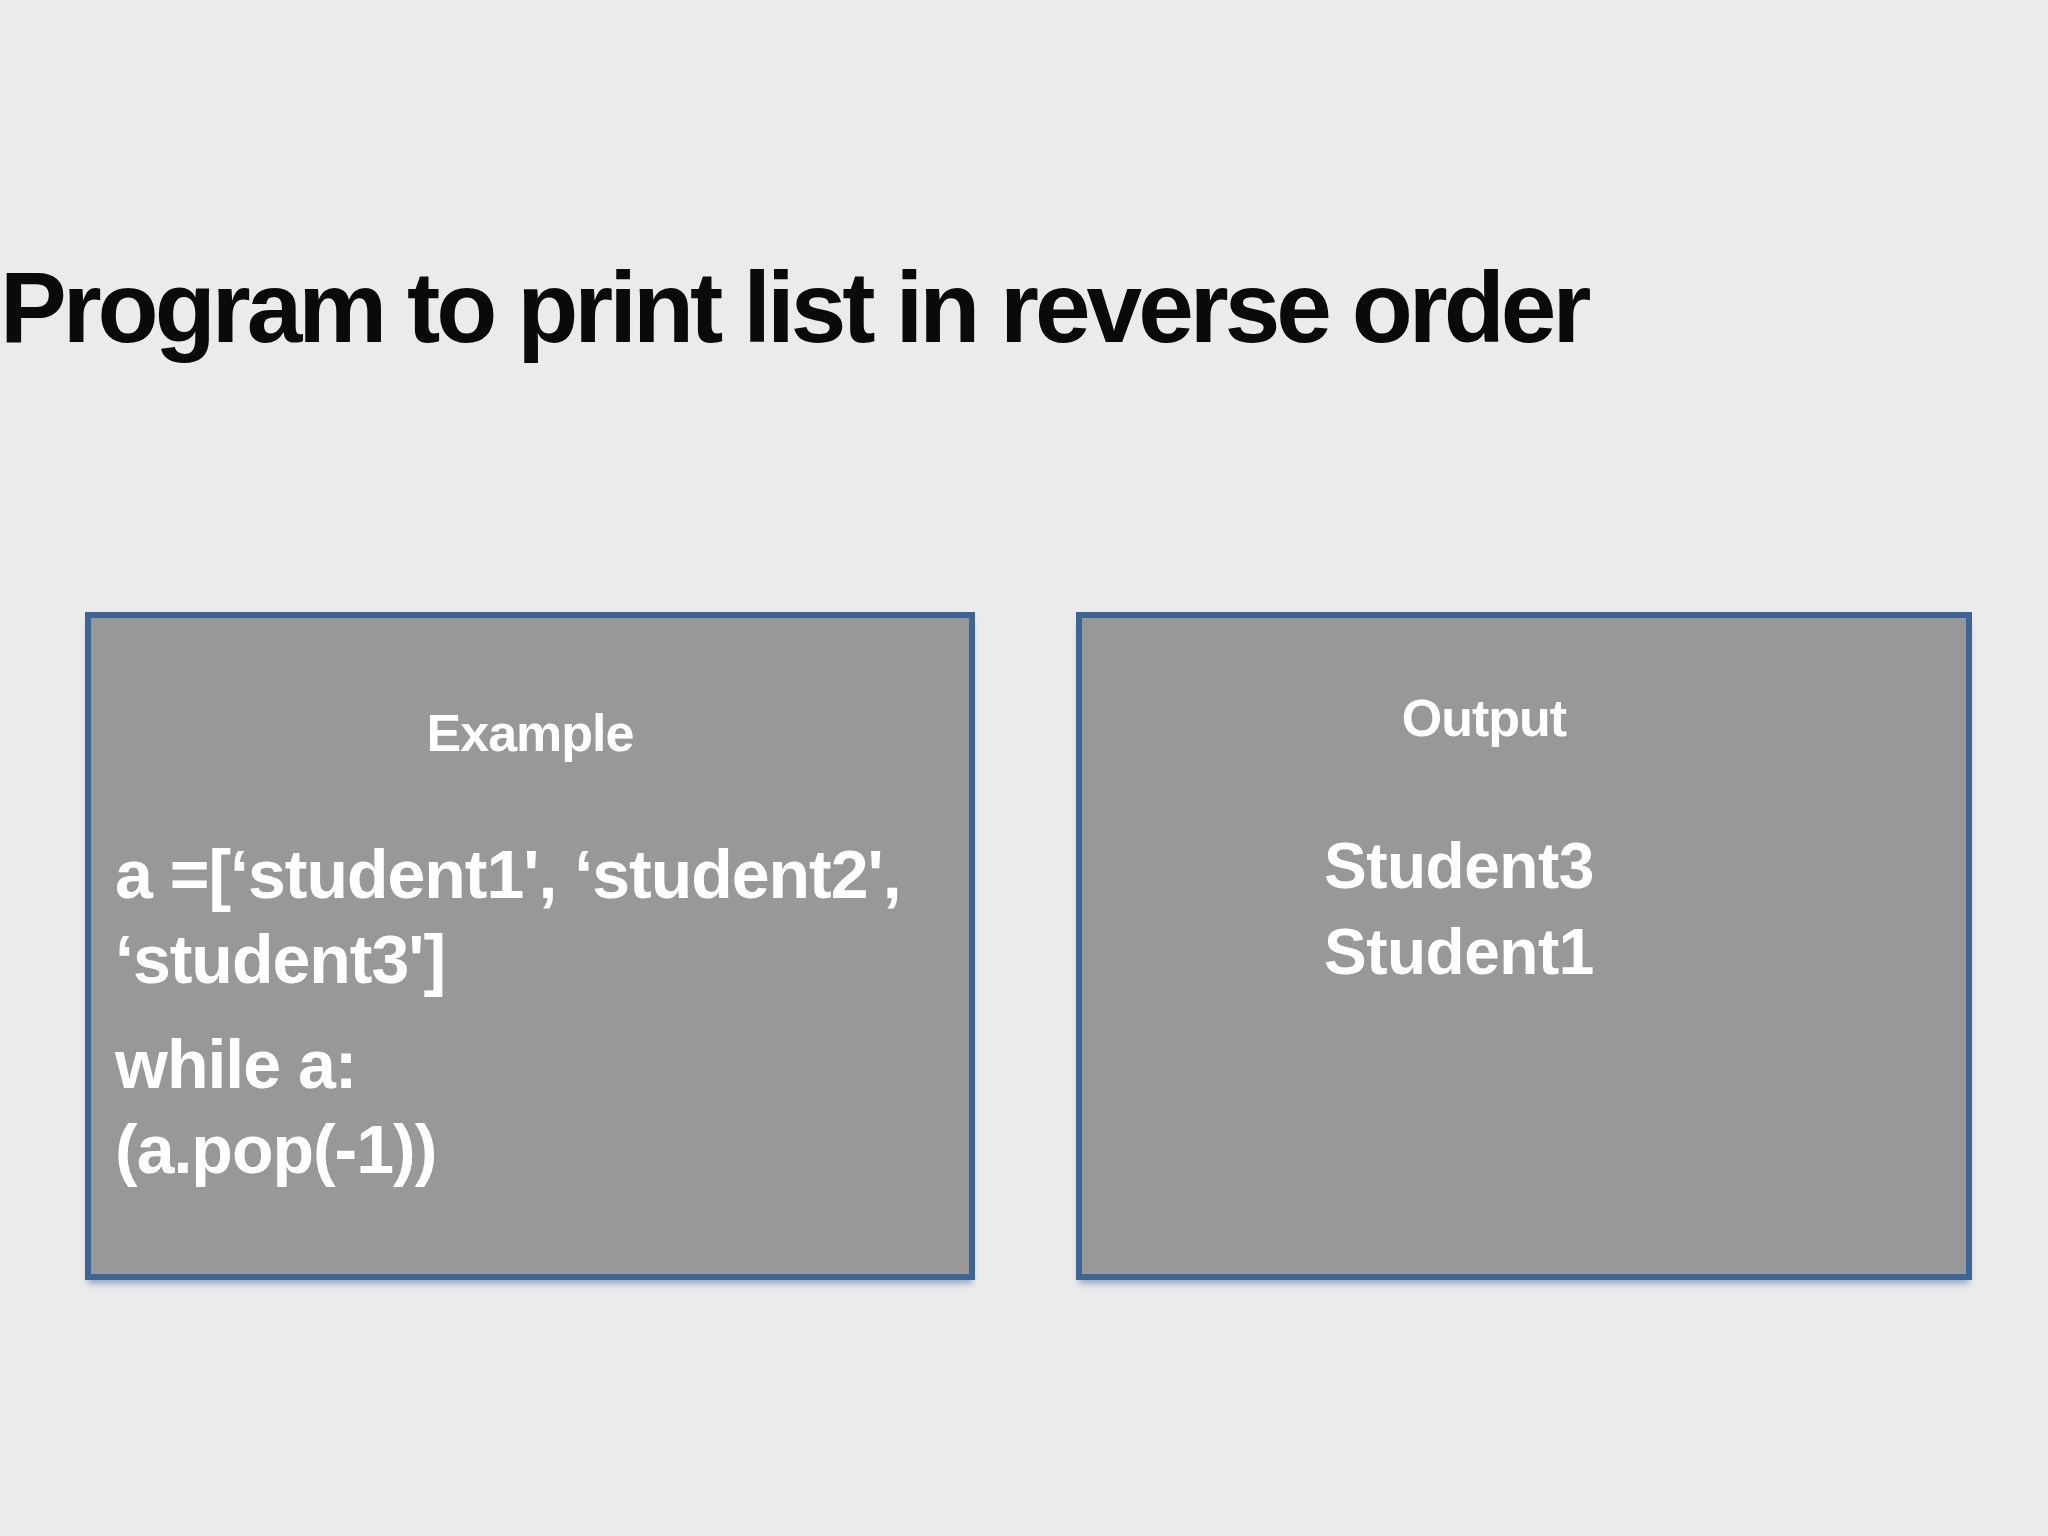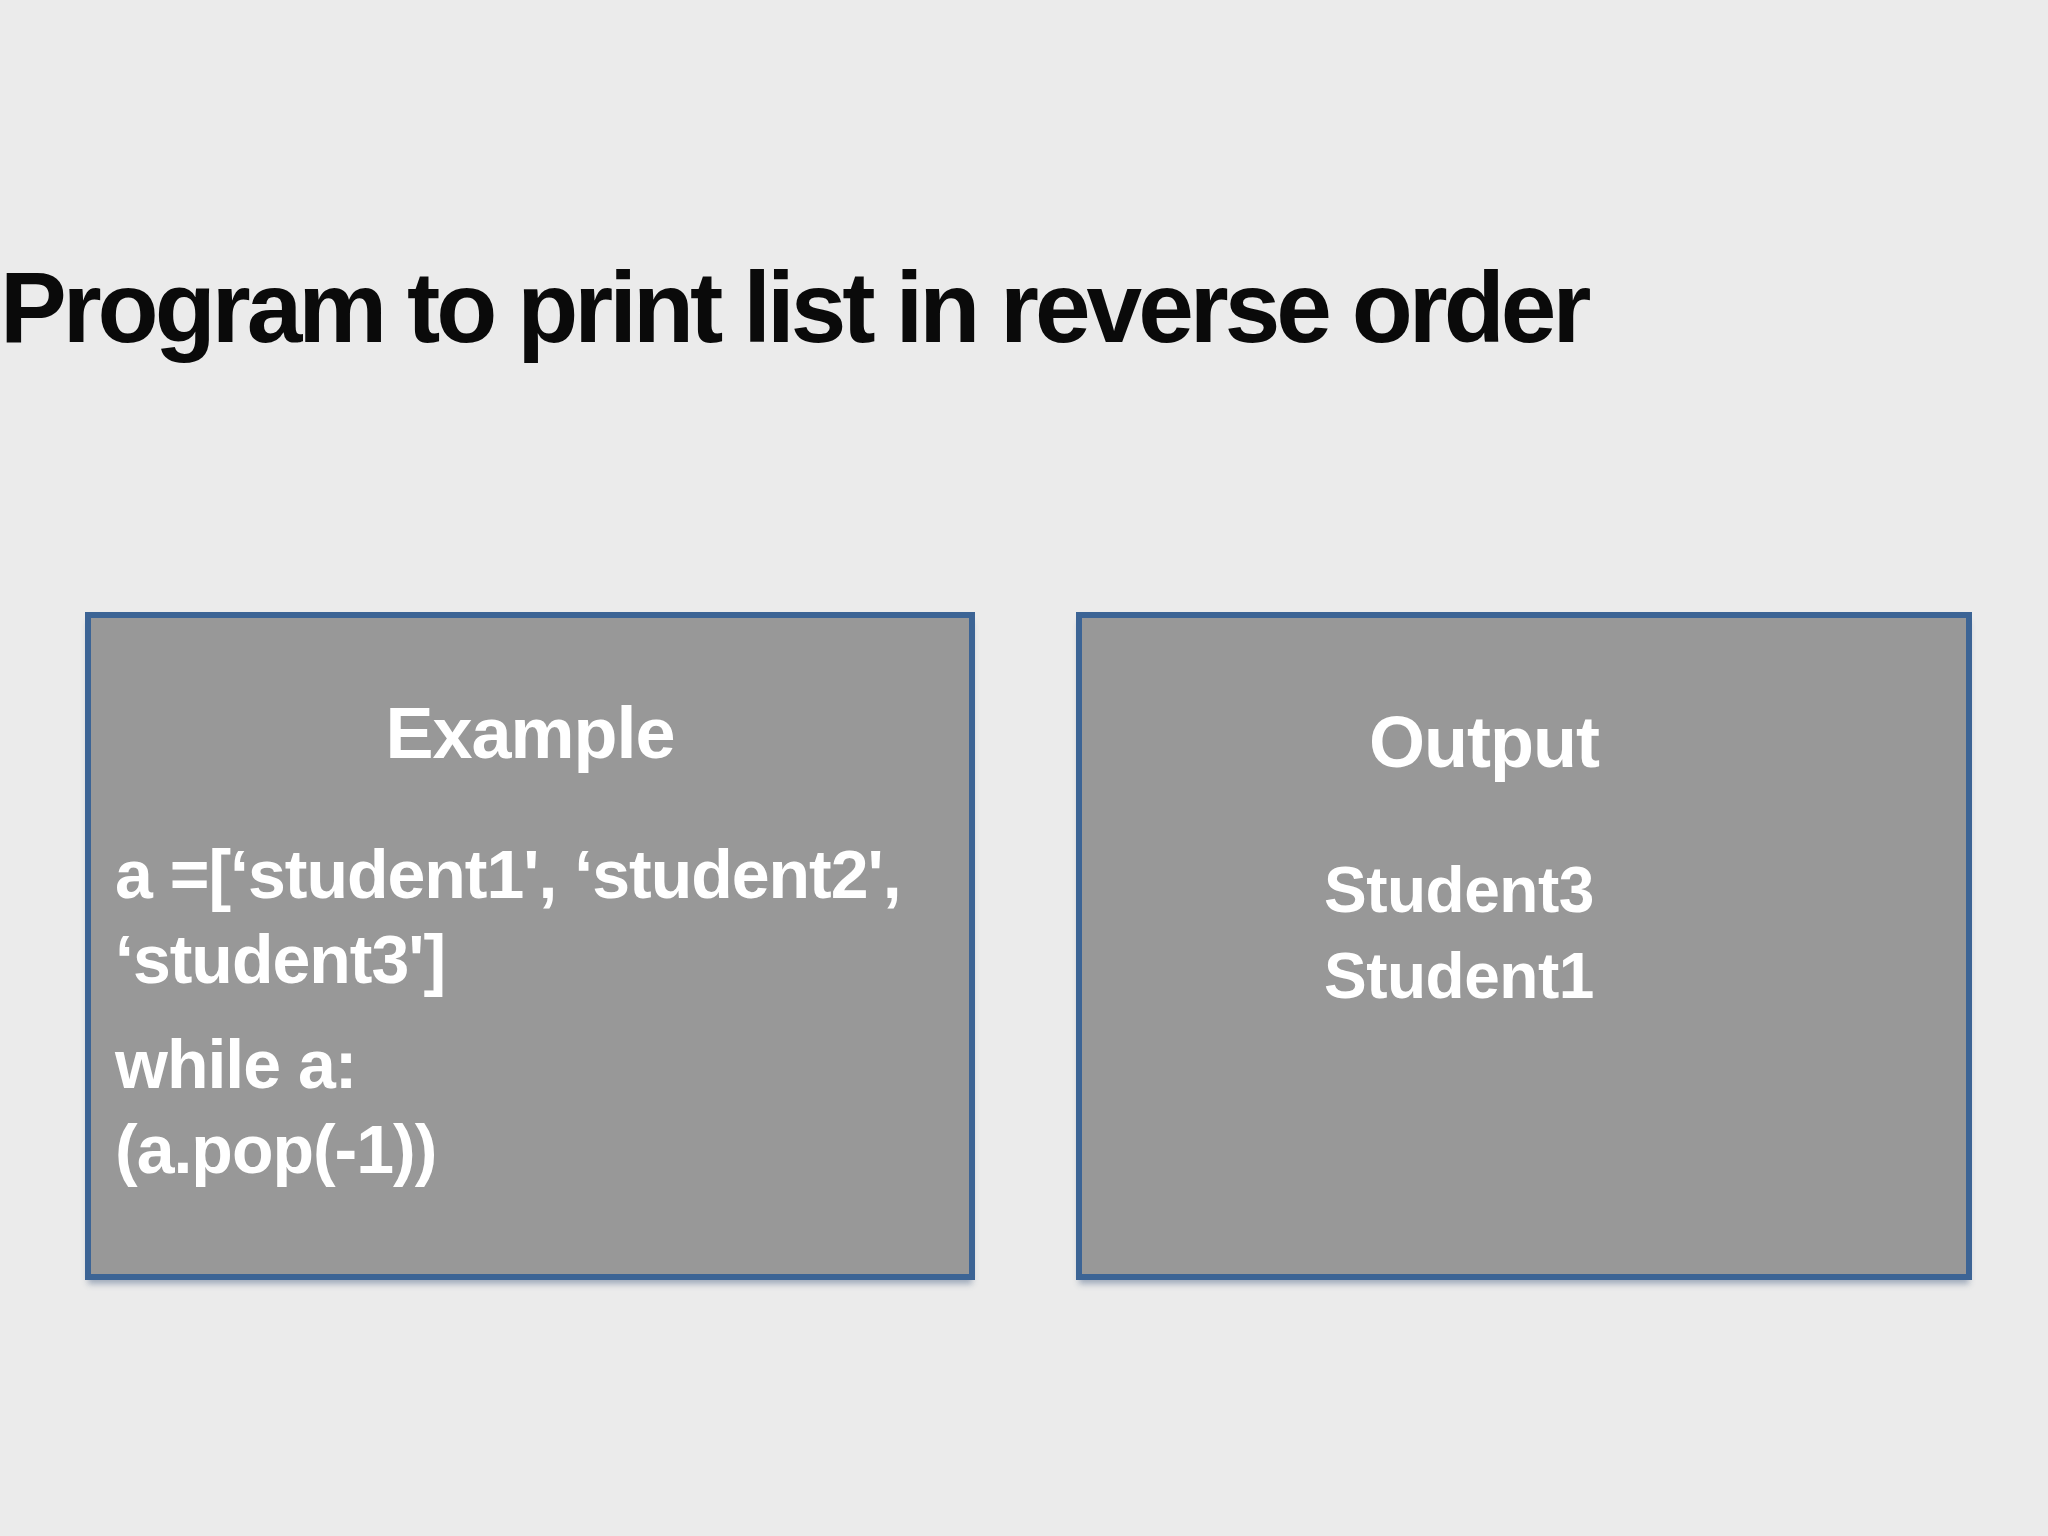--- a/index.html
+++ b/index.html
@@ -36,26 +36,26 @@
     border: 6px solid var(--box_border, #3c6495);
     color: var(--box_text, #ffffff);
     font-weight: 700;
     box-shadow: 0 7px 6px -3px rgba(70, 95, 130, 0.45);
   }
   .panel-example { left: 85px;  width: 890px; }
   .panel-output  { left: 1076px; width: 896px; }
 
   .panel-heading {
     text-align: center;
-    font-size: 72px;
+    font-size: 52px;
     line-height: 90px;
     letter-spacing: -1px;
   }
   .panel-example .panel-heading { margin-top: 70px; }
-  .panel-output  .panel-heading { margin-top: 79px; padding-right: 80px; }
+  .panel-output  .panel-heading { margin-top: 55px; padding-right: 80px; }
 
   .code-block-1 { margin-top: 54px; }
   .code-block-2 { margin-top: 20px; }
   .code-line {
     font-size: 68px;
     line-height: 85px;
     letter-spacing: -1px;
     padding-left: 24px;
     white-space: nowrap;
   }

